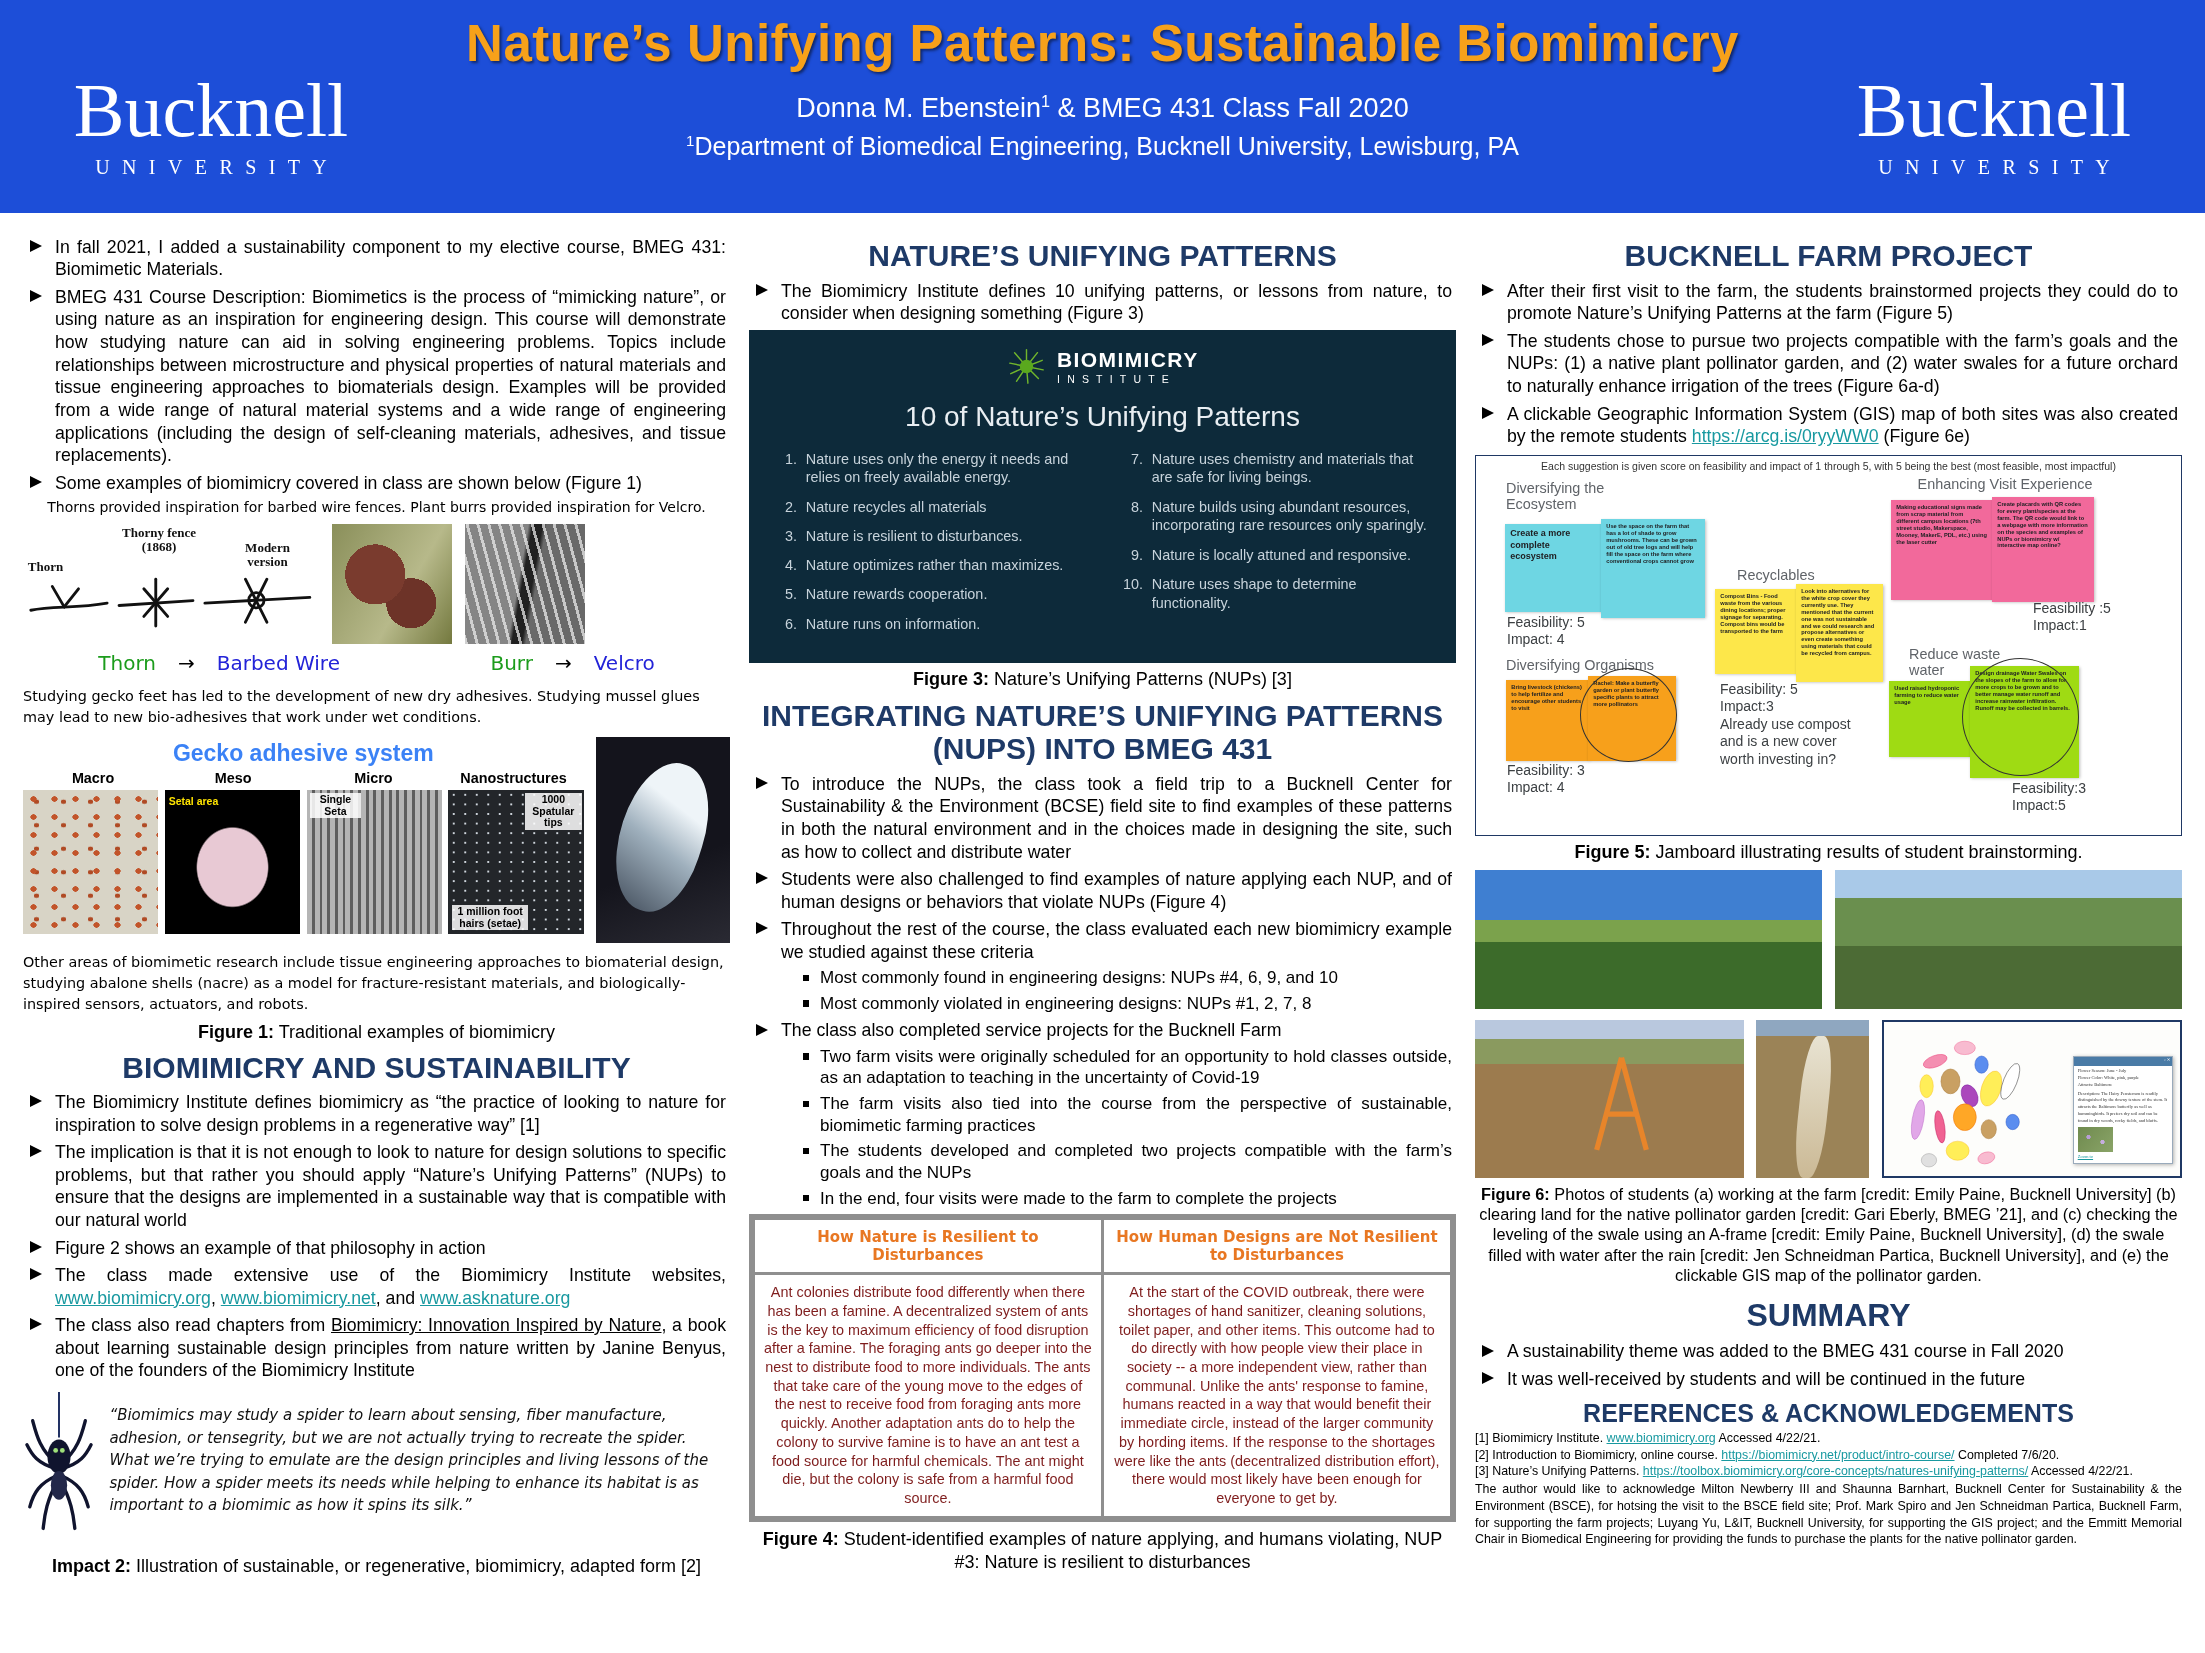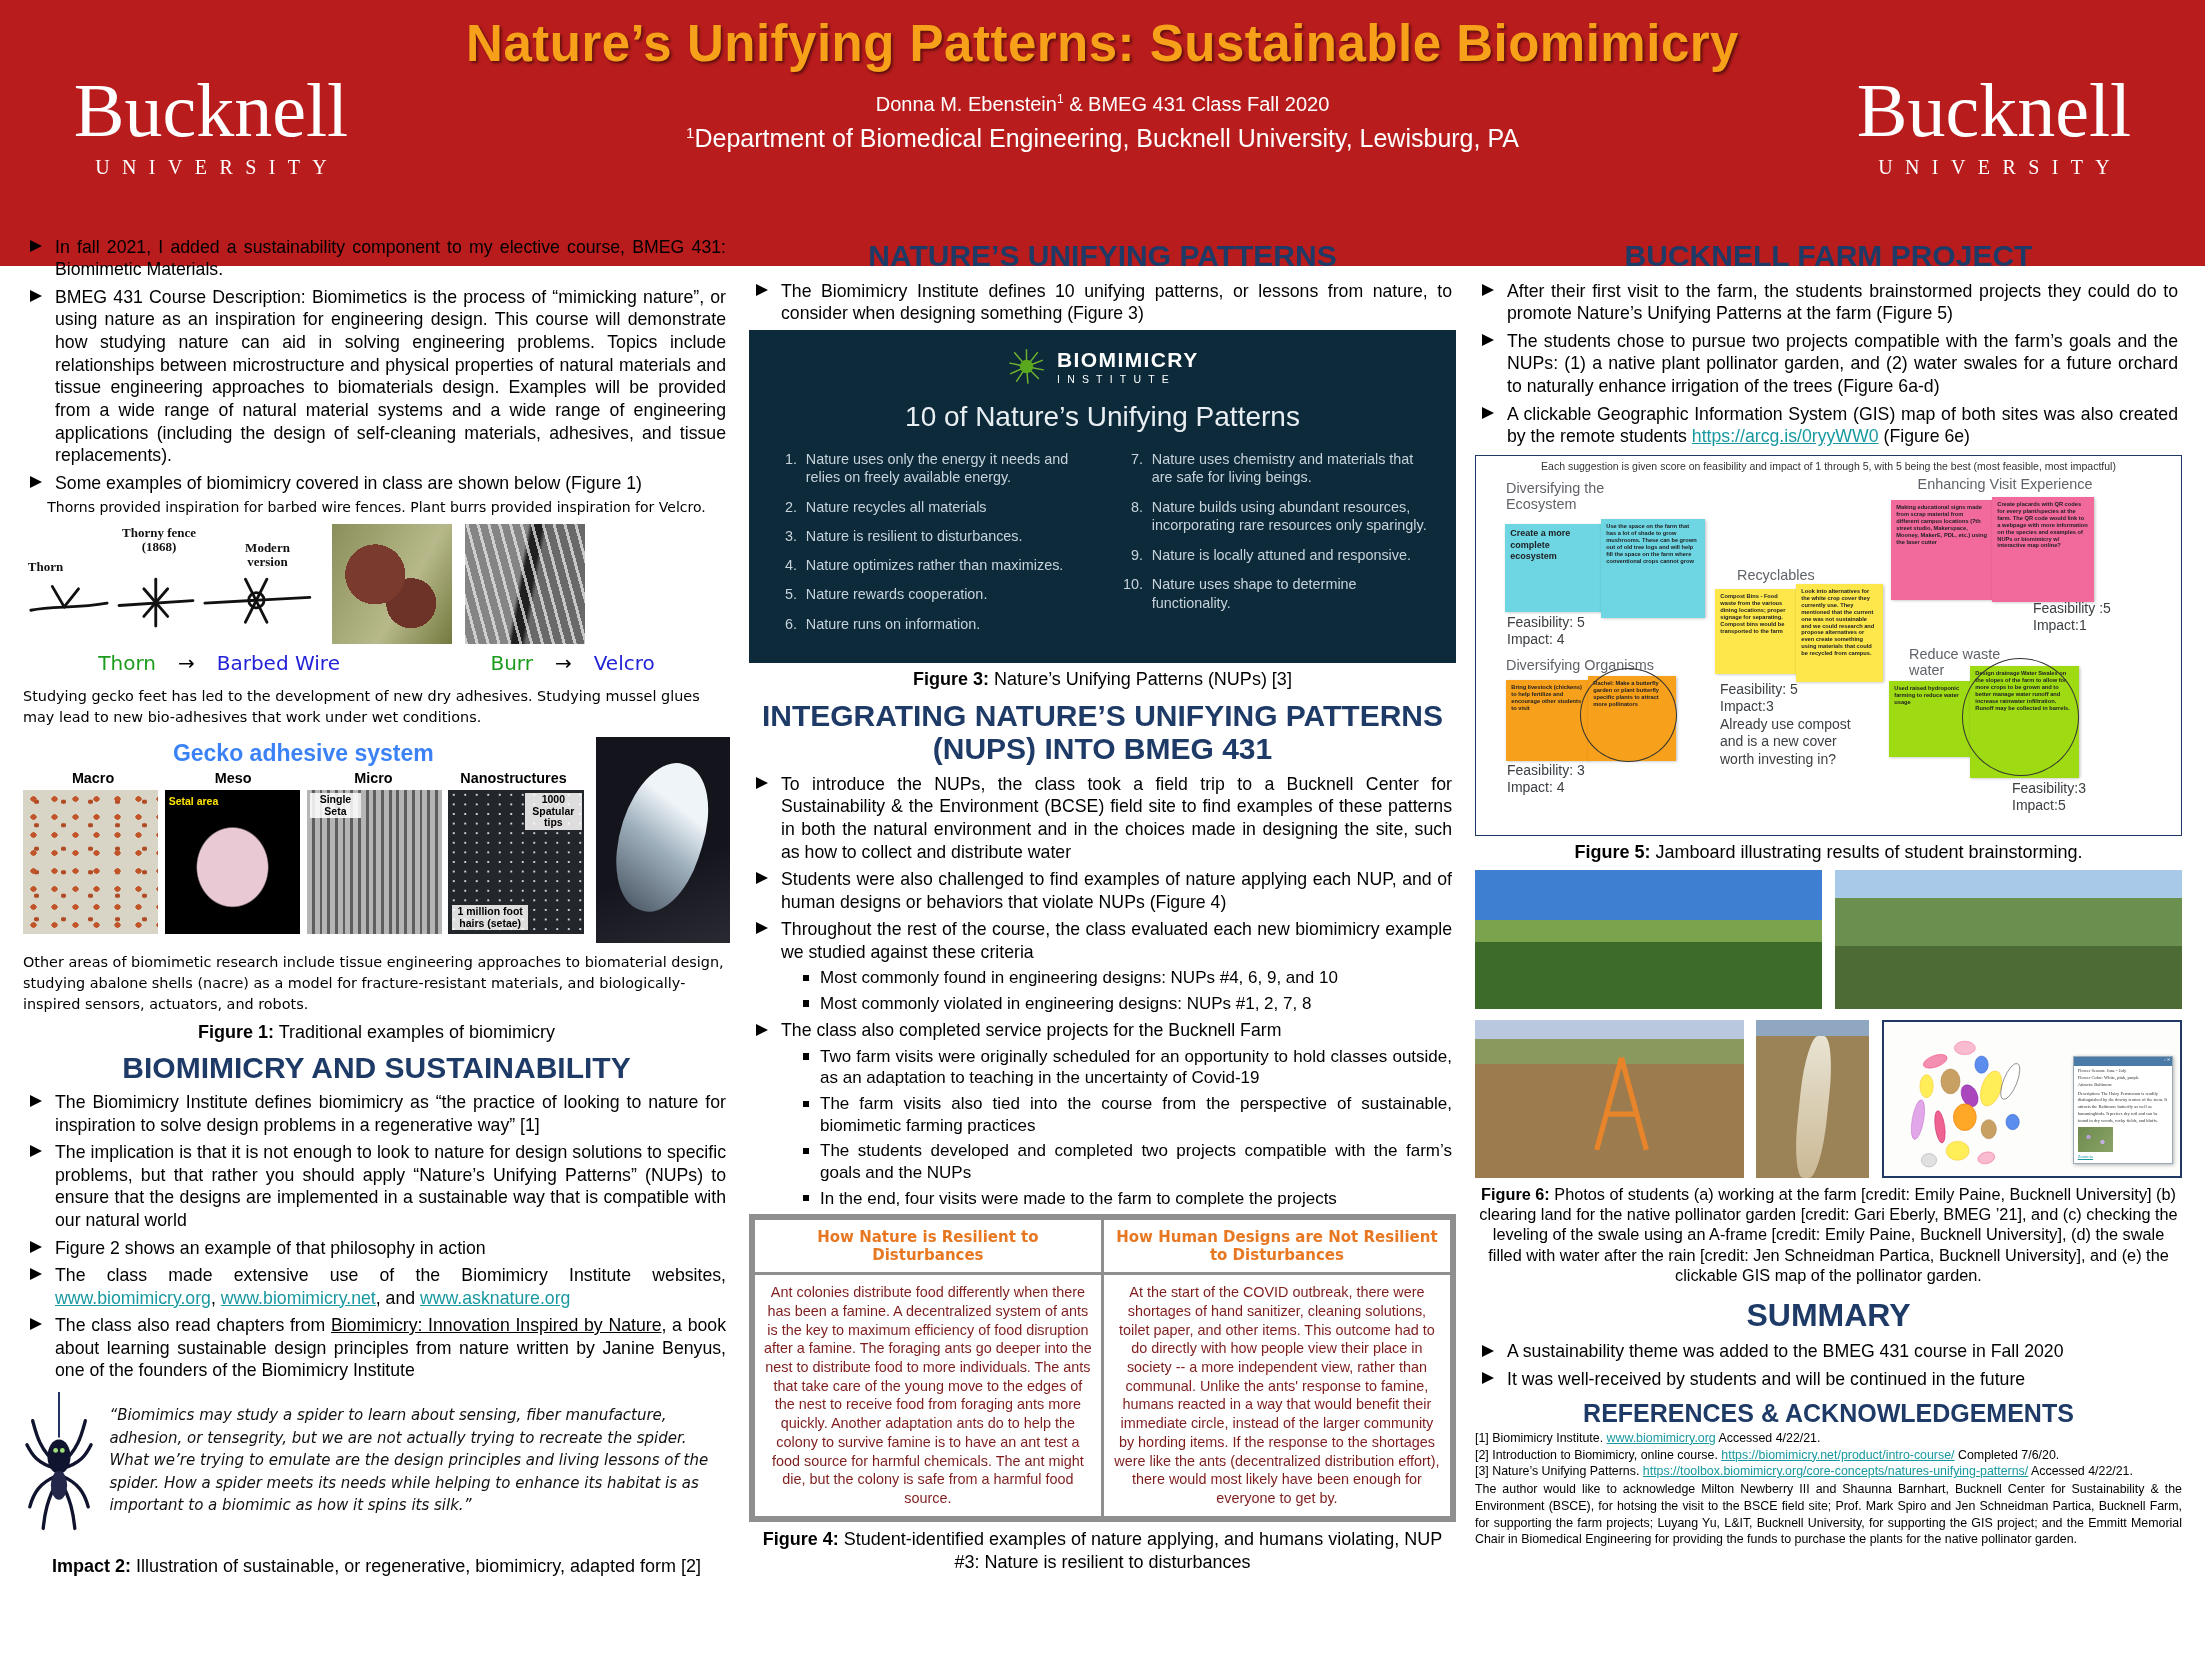--- a/index.html
+++ b/index.html
@@ -1,23 +1,23 @@
 <!DOCTYPE html>
 <html style="font-size:7.7px"><head>
 <meta charset="utf-8">
 <style>
   html,body { margin:0; padding:0; background:#777; }
   .poster { position:relative; width:2205px; height:1654px; background:#ffffff;
             font-family:"Liberation Sans", sans-serif; overflow:hidden; }
 
   
-  .header { position:relative; height:266px; background:#b91c1c; color:#fff; }
+  .header { position:relative; height:213px; background:#1d4ed8; color:#fff; }
   .header-title { padding-top:14.4px; text-align:center; color:#F7A11A; font-weight:bold;
                   font-size:51px; letter-spacing:0.5px; text-shadow:1.9px 1.9px 2.9px rgba(0,0,0,.5); }
-  .header-authors { text-align:center; font-size:20px; margin-top:19px; }
+  .header-authors { text-align:center; font-size:27px; margin-top:19px; }
   .header-affil { text-align:center; font-size:25px; margin-top:7.7px; }
   .header sup { font-size:60%; }
   .logo { position:absolute; top:67px; width:354px; text-align:center; }
   .logo-left { left:34px; } .logo-right { right:34px; }
   .logo-word { font-family:"Liberation Serif", serif; font-size:76px; color:#fff; }
   .logo-sub  { font-family:"Liberation Serif", serif; font-size:20px; letter-spacing:12.4px;
                margin-top:1.9px; padding-left:12.4px; }
 
   
   .columns { position:absolute; top:225px; left:0; right:0; bottom:0;

